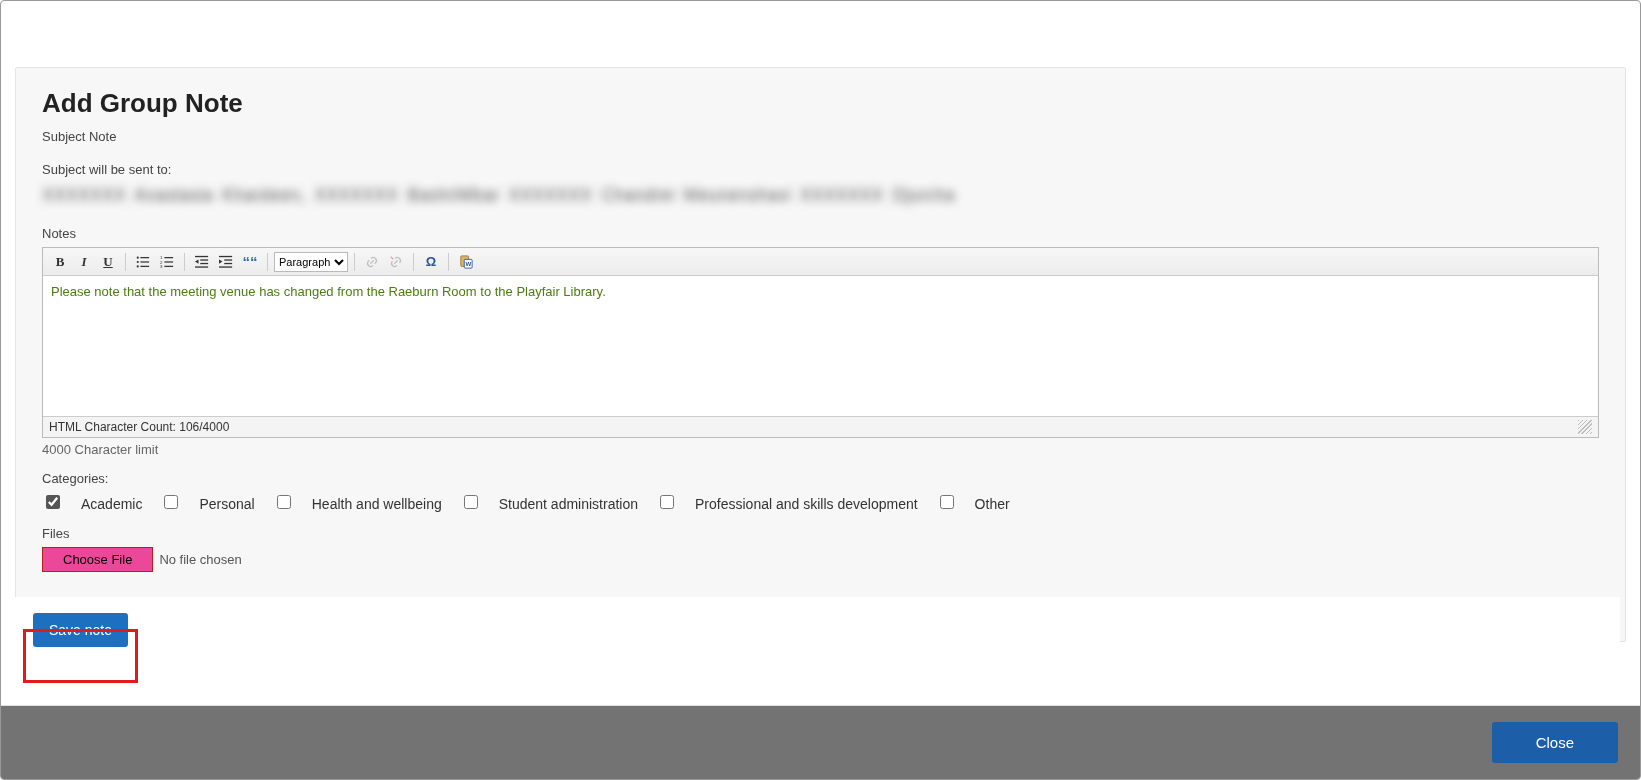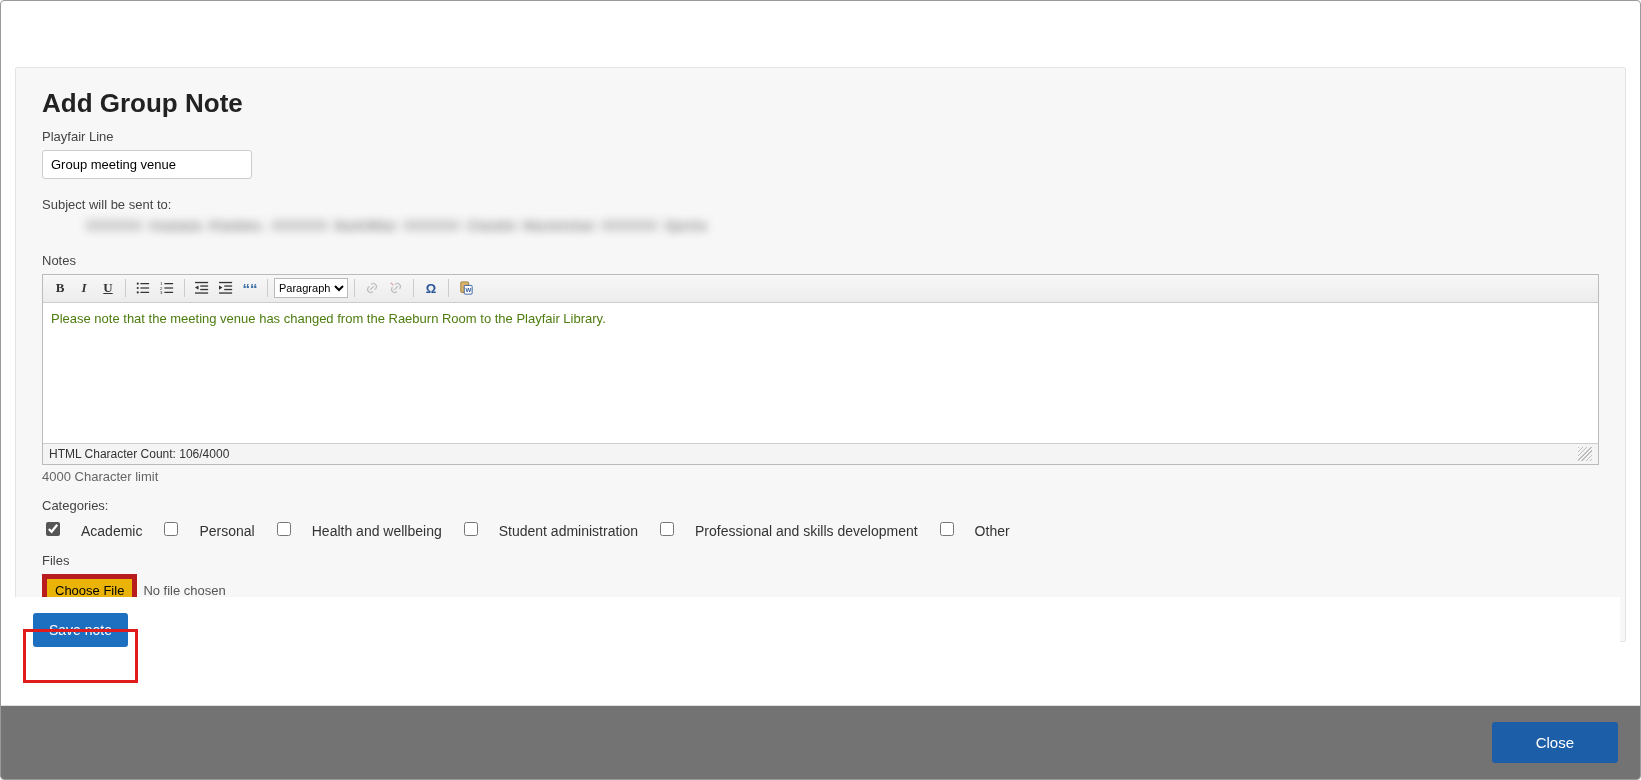--- a/index.html
+++ b/index.html
@@ -62,25 +62,24 @@
     padding: 6px 8px;
     border: 1px solid #ccc;
     border-radius: 3px;
     font-size: 13px;
     background: #fff;
   }
   .recipients {
     margin-top: 6px;
     color: transparent;
     text-shadow: 0 0 8px rgba(80,80,80,0.9);
-    font-size: 12px;
+    font-size: 18px;
     user-select: none;
     line-height: 1.4;
     word-spacing: 4px;
-    margin-left: 44px;
   }
   .editor {
     border: 1px solid #bbb;
     background: #fff;
     margin-top: 2px;
   }
   .editor-toolbar {
     background: linear-gradient(#f7f7f7, #ececec);
     border-bottom: 1px solid #ccc;
     padding: 2px 6px;
@@ -165,23 +164,23 @@
     height: 14px;
     accent-color: #555;
   }
   .file-row {
     margin-top: 6px;
     display: flex;
     align-items: center;
     gap: 6px;
   }
   .choose-file-btn {
-    background: #eab308;
-    border: 5px solid #b91c1c;
-    padding: 4px 8px;
+    background: #ec4899;
+    border: 1px solid #b91c1c;
+    padding: 4px 20px;
     font-size: 13px;
     cursor: pointer;
   }
   .no-file {
     font-size: 13px;
     color: #555;
   }
 
   .save-bar {
     position: absolute;
@@ -245,22 +244,21 @@
 <body>
 
 <div class="modal-frame">
 
 
   <div class="scroll-wrap">
     <div class="content-card">
 
       <h1 class="form-title">Add Group Note</h1>
 
-      <span class="label">Playfair Line</span>
-      <input type="text" class="text-input" value="Group meeting venue" style="">
+      <span class="label">Subject Note</span>
 
       <span class="label" style="margin-top:18px;">Subject will be sent to:</span>
       <div class="recipients">XXXXXXX  Anastasia Khardeen,  XXXXXXX  BashriMbar  XXXXXXX  Chandrei Meunenshavi  XXXXXXX  Djurcha</div>
 
       <span class="label" style="margin-top:18px;">Notes</span>
 
       <div class="editor">
         <div class="editor-toolbar">
           <span class="tb-btn bold">B</span>
           <span class="tb-btn italic">I</span>

